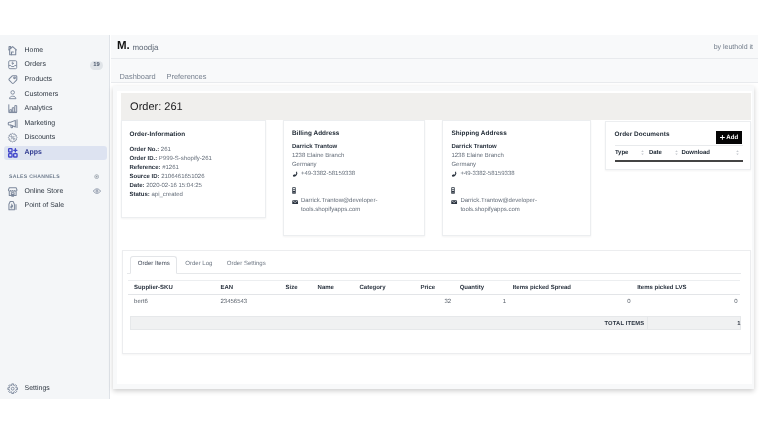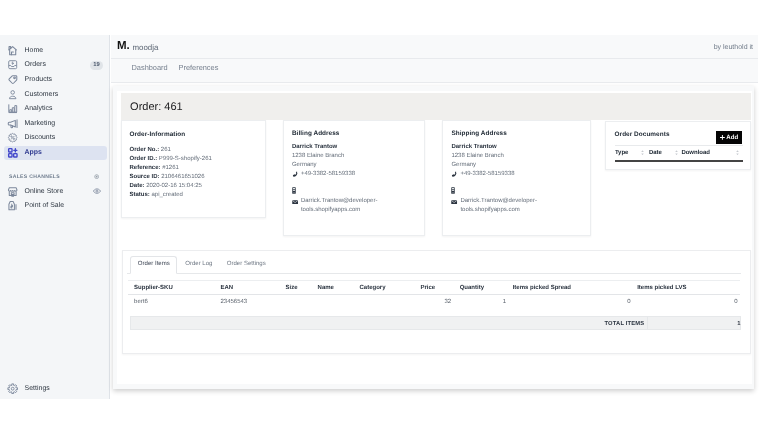--- a/index.html
+++ b/index.html
@@ -42,21 +42,21 @@
   .brandbar{position:absolute;left:0;top:0;width:647px;height:23.5px;background:#f8f9fa;
             border-bottom:1px solid #e8eaed;box-sizing:border-box;}
   .brand{position:absolute;left:6px;top:0;}
   .brand .m{position:absolute;left:0;top:6.8px;font-size:11.5px;font-weight:bold;color:#131313;
             letter-spacing:-0.01em;line-height:8px;}
   .brand .name{position:absolute;left:15.5px;top:9px;font-size:7.9px;color:#5b6573;line-height:8px;}
   .byline{position:absolute;right:5px;top:8.6px;font-size:7px;color:#6f7a88;line-height:8px;}
 
   .tabsbar{position:absolute;left:0;top:23.5px;width:647px;height:24.5px;background:#f8f9fa;
            border-bottom:1px solid #e8eaed;box-sizing:border-box;}
-  .tabsbar .tab{position:absolute;top:5px;font-size:7.4px;color:#77818f;line-height:8px;margin-left:12px;}
+  .tabsbar .tab{position:absolute;top:14px;font-size:7.4px;color:#77818f;line-height:8px;}
 
   .page{position:absolute;left:2px;top:51px;width:641px;height:303px;background:#f8f9fa;
         box-shadow:0 2px 5px rgba(0,0,0,0.20);}
   .pagebody{position:absolute;left:4.2px;top:4.8px;width:634.7px;height:293px;background:#fff;}
 
   .titleband{position:absolute;left:3.9px;top:2.4px;width:630px;height:26.4px;background:#f0efed;}
   .titleband .t{position:absolute;left:9px;top:7.5px;font-size:11px;color:#1d1d1f;line-height:12px;}
 
   .cardrow{position:absolute;left:3.9px;top:29.6px;width:630px;}
   .card{position:absolute;background:#fff;border:1px solid #eceef0;box-sizing:border-box;
@@ -261,21 +261,21 @@
     </div>
 
     <div class="tabsbar" id="navtabs">
         <div class="tab" style="left:8.5px">Dashboard</div>
         <div class="tab" style="left:55.5px">Preferences</div>
       </div>
 
     <div class="page">
       <div class="pagebody">
         <div class="titleband">
-          <div class="t">Order: 461</div>
+          <div class="t">Order: 261</div>
         </div>
         <div class="cardrow" id="cardrow">
             <div class="card" style="left:0;top:0;width:144.8px;height:98px">
               <h3 style="position:absolute;left:7.4px;top:9.5px">Order-Information</h3>
               <div style="position:absolute;left:7.4px;top:24.3px">
                 <div class="kv"><b>Order No.:</b> <span>261</span></div>
                 <div class="kv"><b>Order ID.:</b> <span>P999-S-shopify-261</span></div>
                 <div class="kv"><b>Reference:</b> <span>#1261</span></div>
                 <div class="kv"><b>Source ID:</b> <span>2106461651026</span></div>
                 <div class="kv"><b>Date:</b> <span>2020-02-16 15:04:25</span></div>

